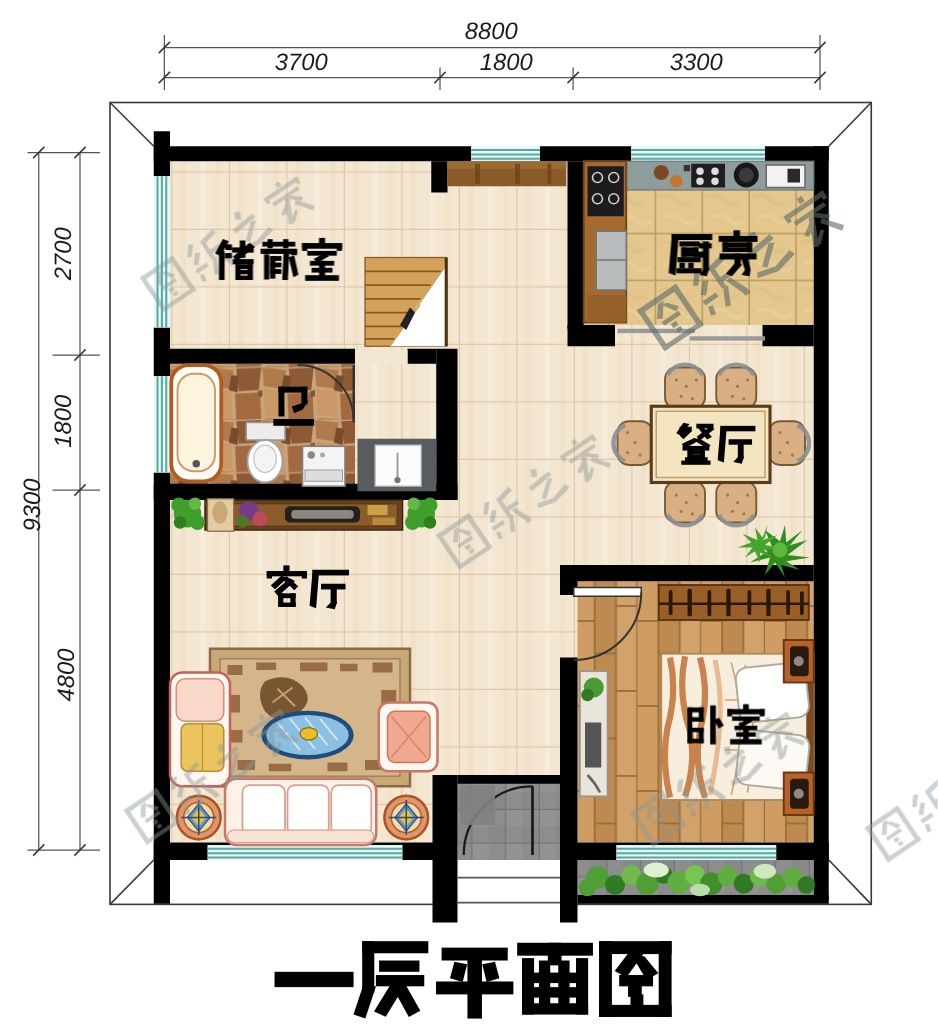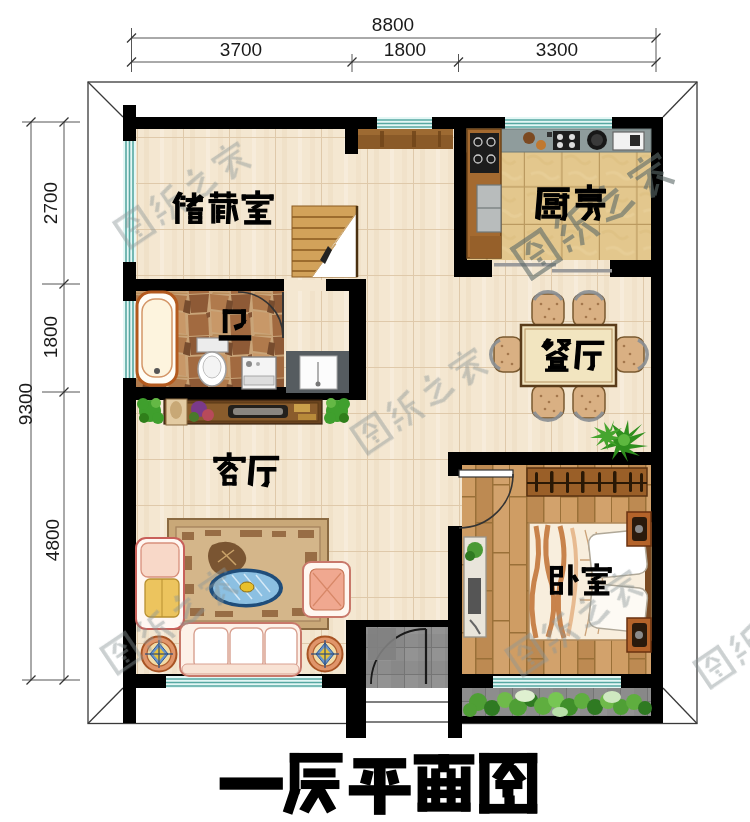--- a/index.html
+++ b/index.html
@@ -1,15 +1,15 @@
 <!DOCTYPE html>
 <html><head><meta charset="utf-8">
 <style>
 html,body{margin:0;padding:0;background:#fff;}
-#wrap{width:750px;height:822px;position:relative;font-family:"Liberation Sans",sans-serif;}
+#wrap{width:750px;height:822px;position:relative;font-family:"Liberation Sans",sans-serif;font-style:italic;}
 svg{display:block;}
 </style></head>
 <body>
 <div id="wrap">
 <svg width="750" height="822" viewBox="0 0 750 822" xmlns="http://www.w3.org/2000/svg">
 <defs>
 <pattern id="pCream" width="46" height="46" patternUnits="userSpaceOnUse">
  <rect width="46" height="46" fill="#f4e7d1"></rect>
  <rect x="6" width="5" height="46" fill="#efe0c6" opacity=".8"></rect>
  <rect x="22" width="4" height="46" fill="#f8eedd" opacity=".8"></rect>

